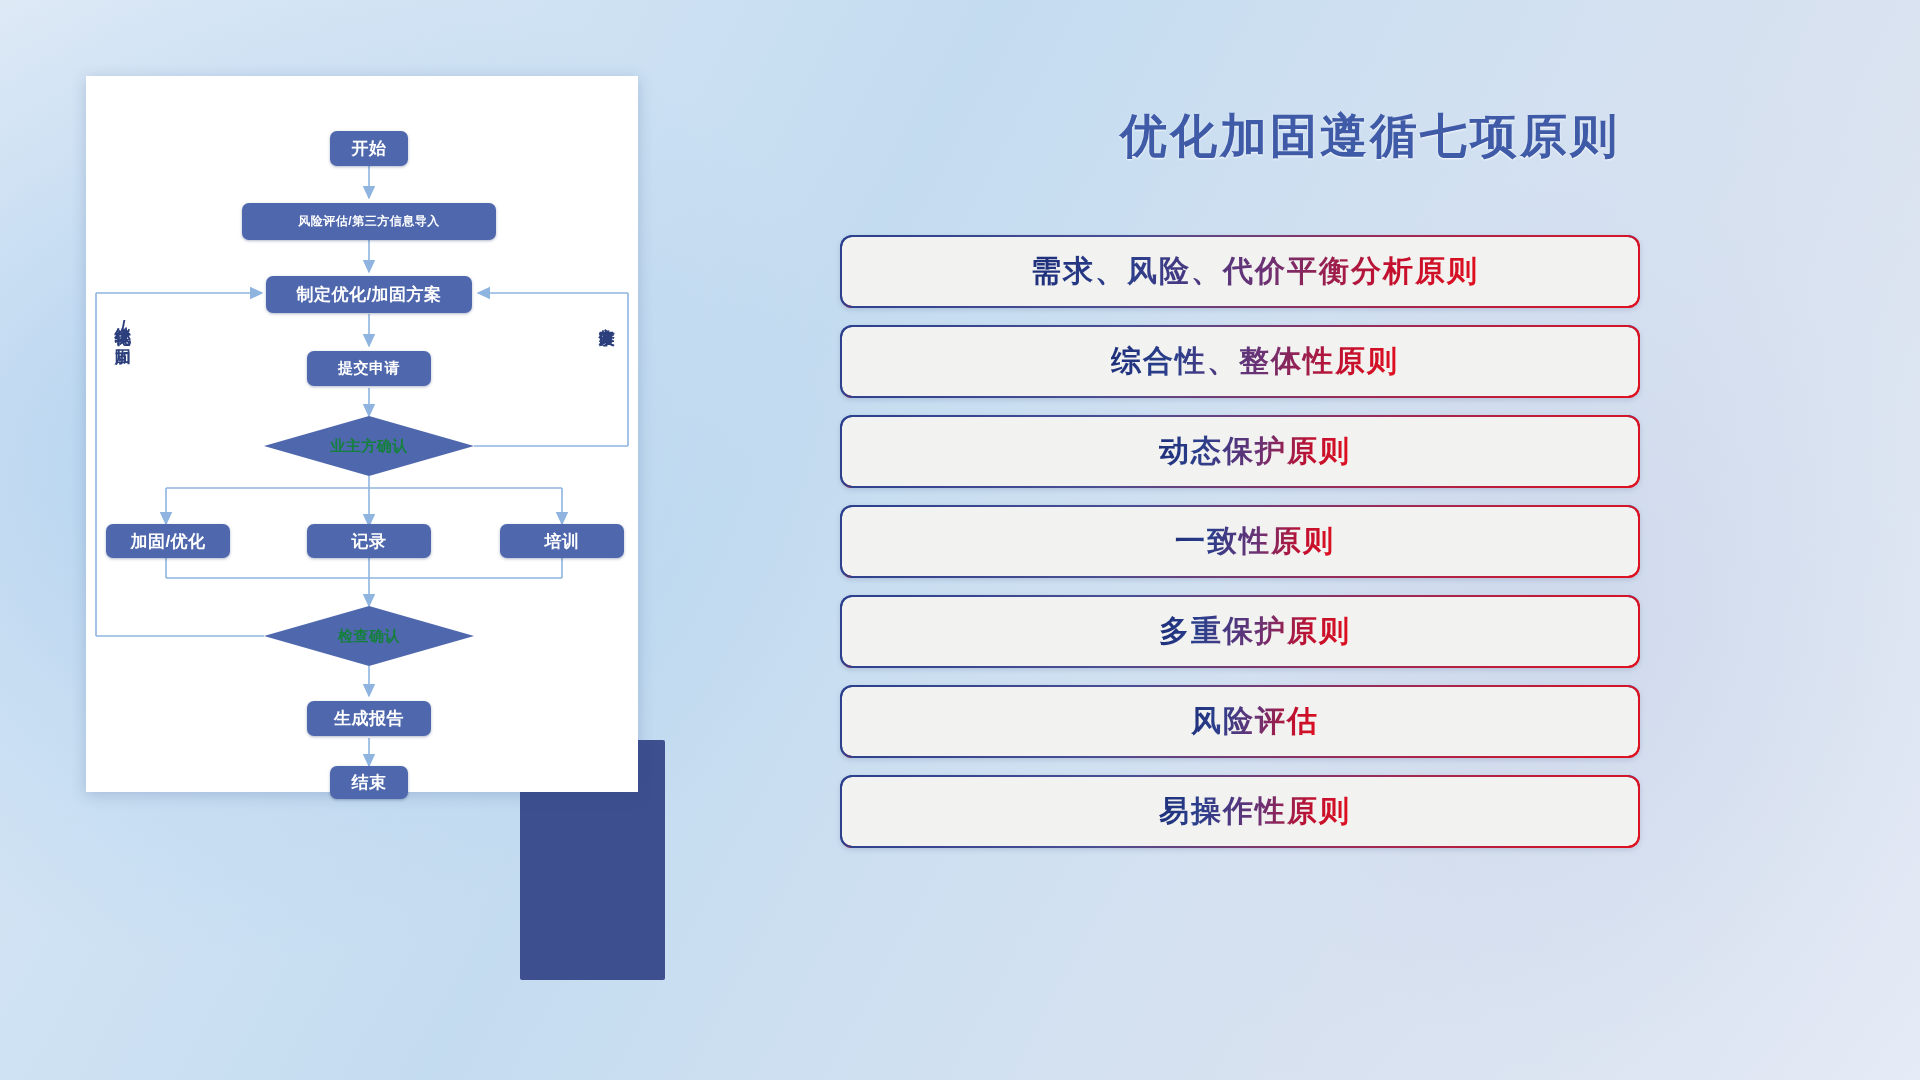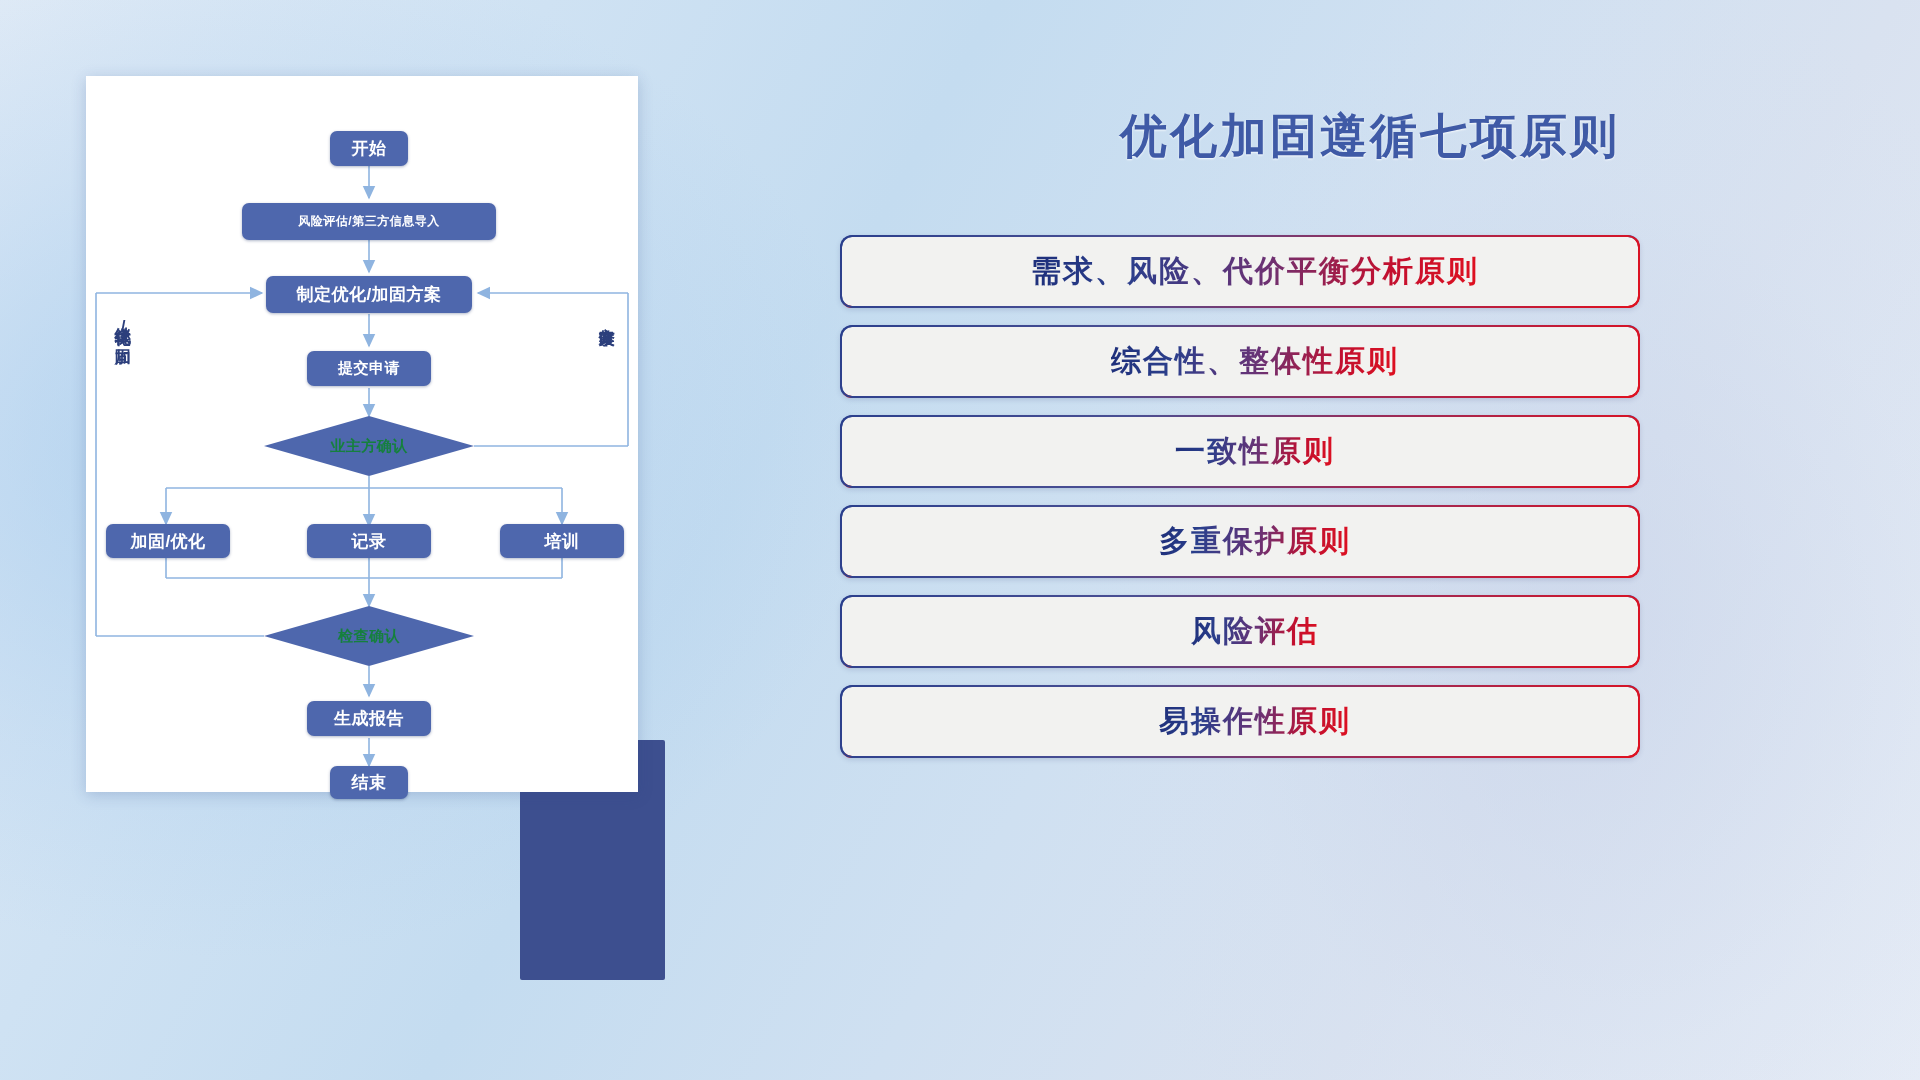--- a/index.html
+++ b/index.html
@@ -228,20 +228,23 @@
 
   <div id="principle-list">
 
     <div class="principle-card">
       <span class="principle-label">需求、风险、代价平衡分析原则</span>
     </div>
     <div class="principle-card">
       <span class="principle-label">综合性、整体性原则</span>
     </div>
     <div class="principle-card">
+      <span class="principle-label">动态保护原则</span>
+    </div>
+    <div class="principle-card">
       <span class="principle-label">一致性原则</span>
     </div>
     <div class="principle-card">
       <span class="principle-label">多重保护原则</span>
     </div>
     <div class="principle-card">
       <span class="principle-label">风险评估</span>
     </div>
     <div class="principle-card">
       <span class="principle-label">易操作性原则</span>

